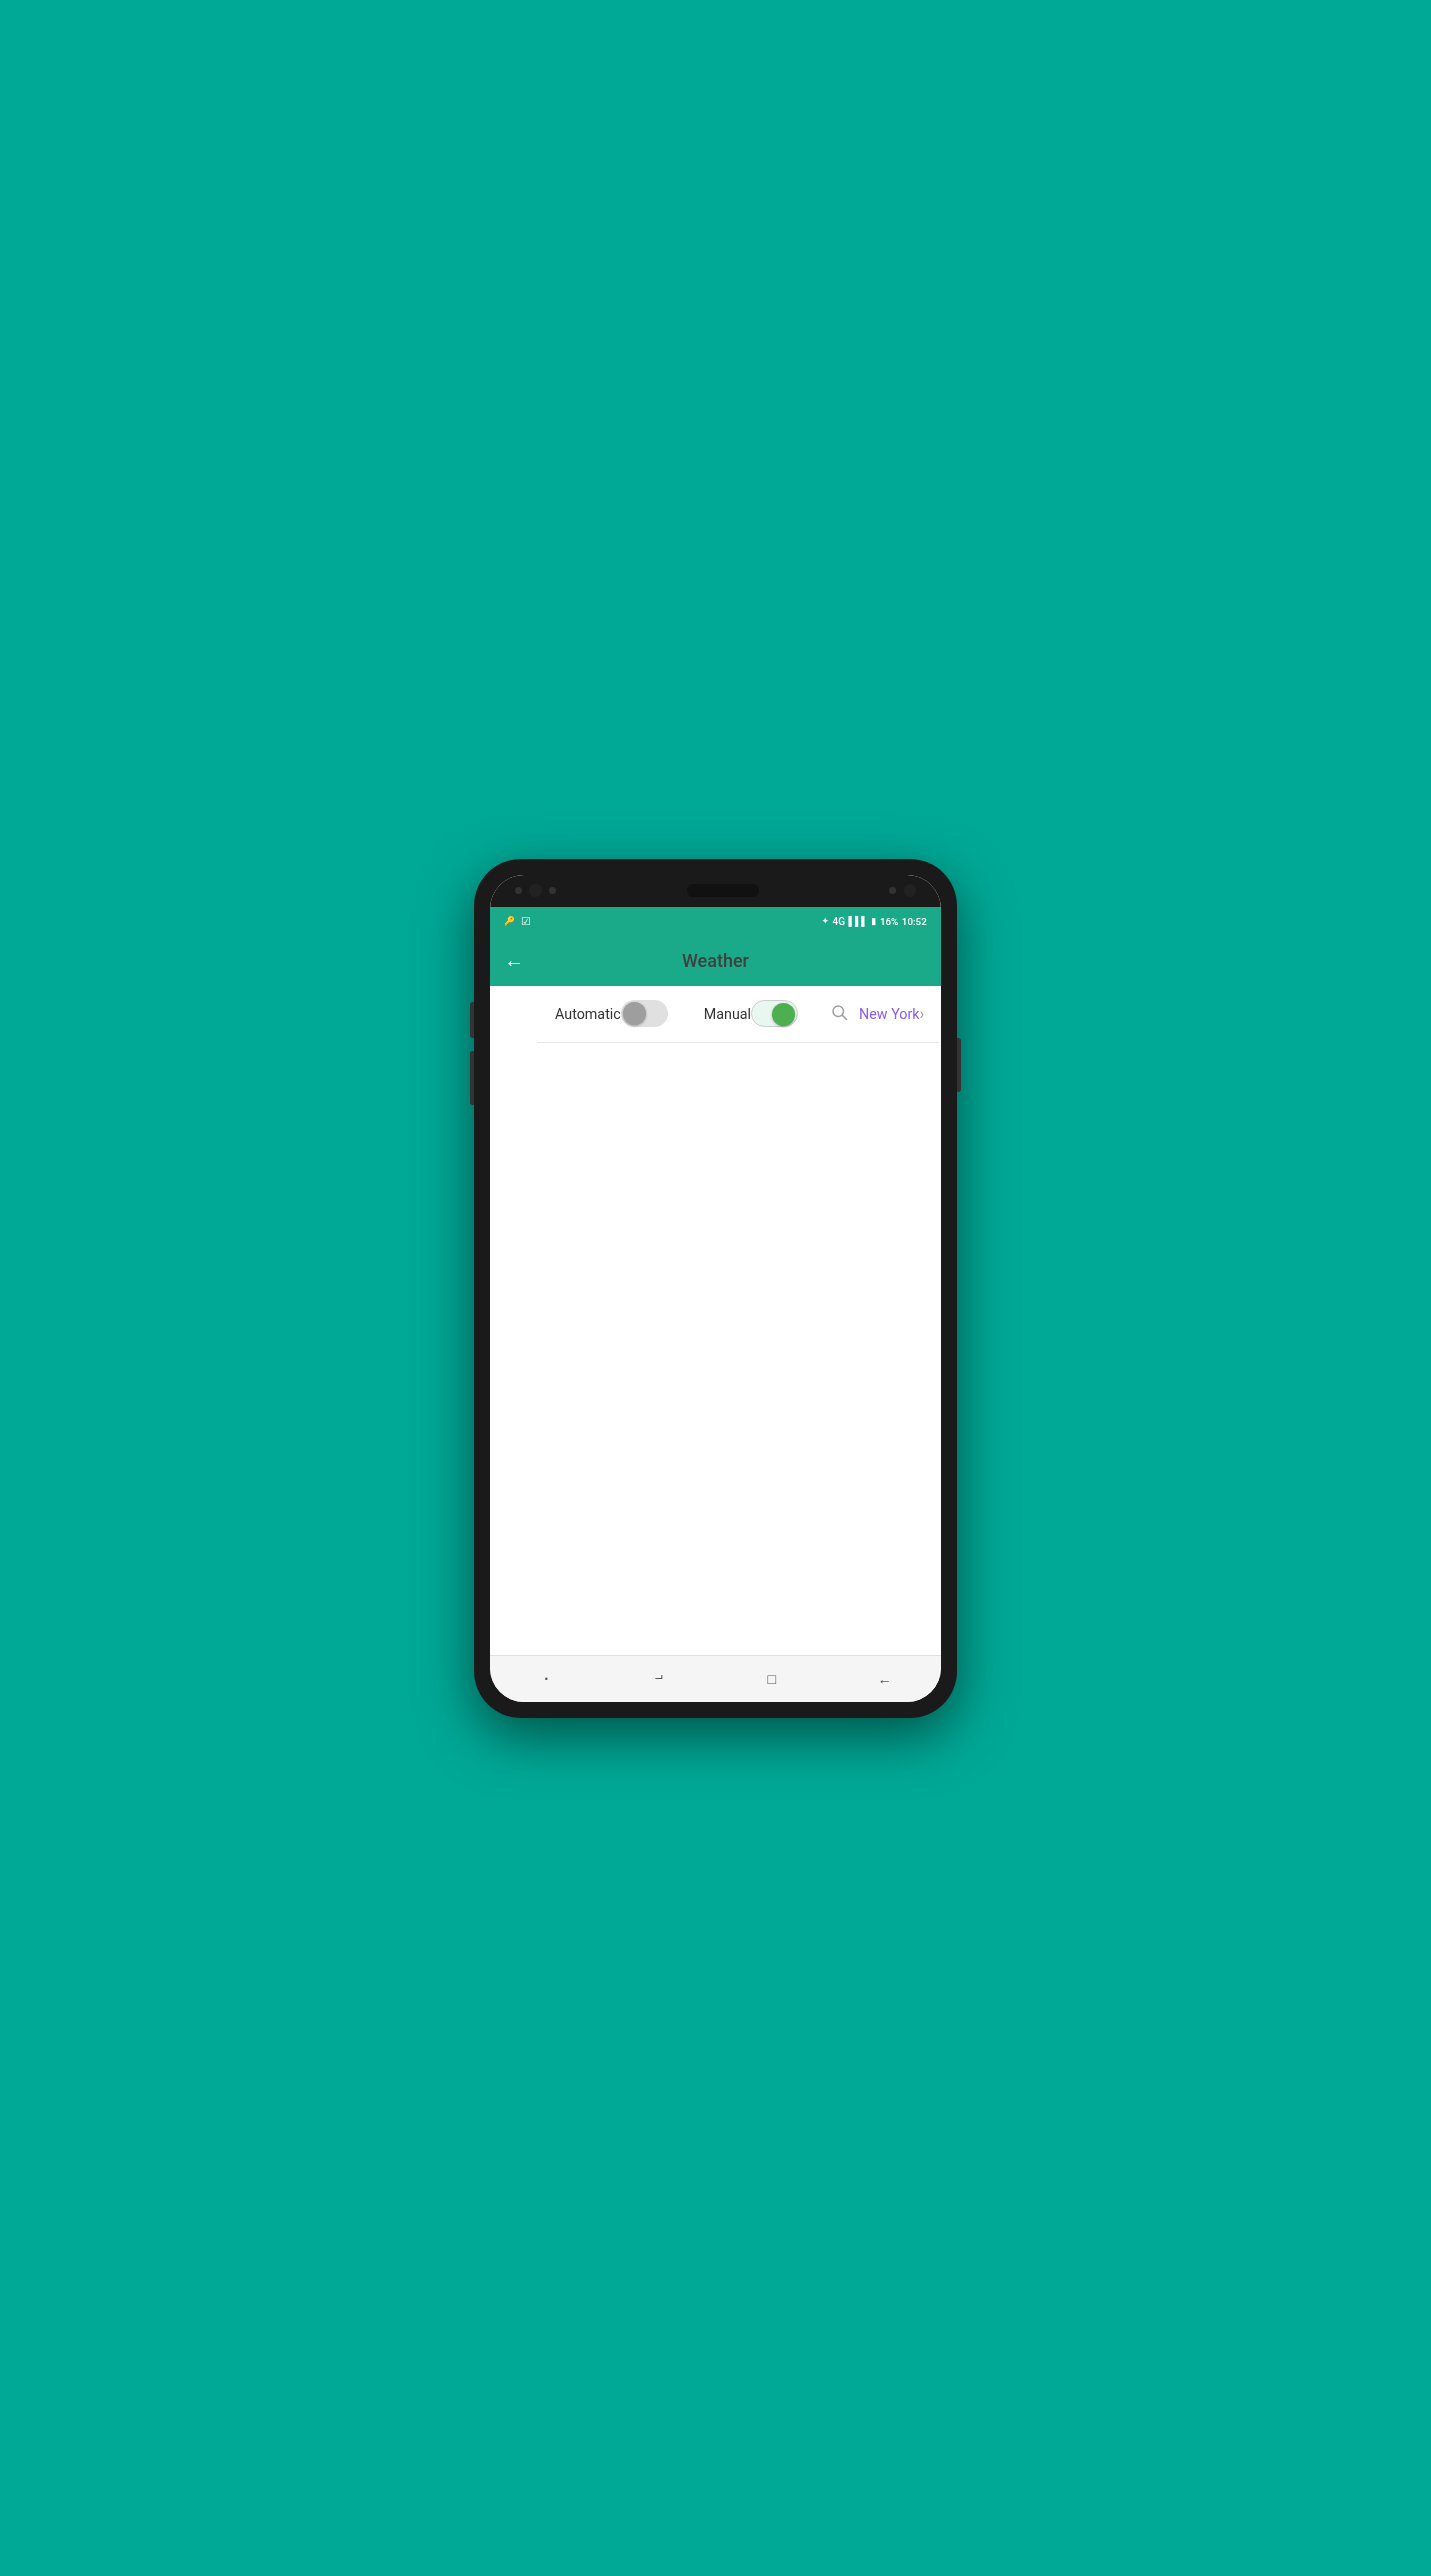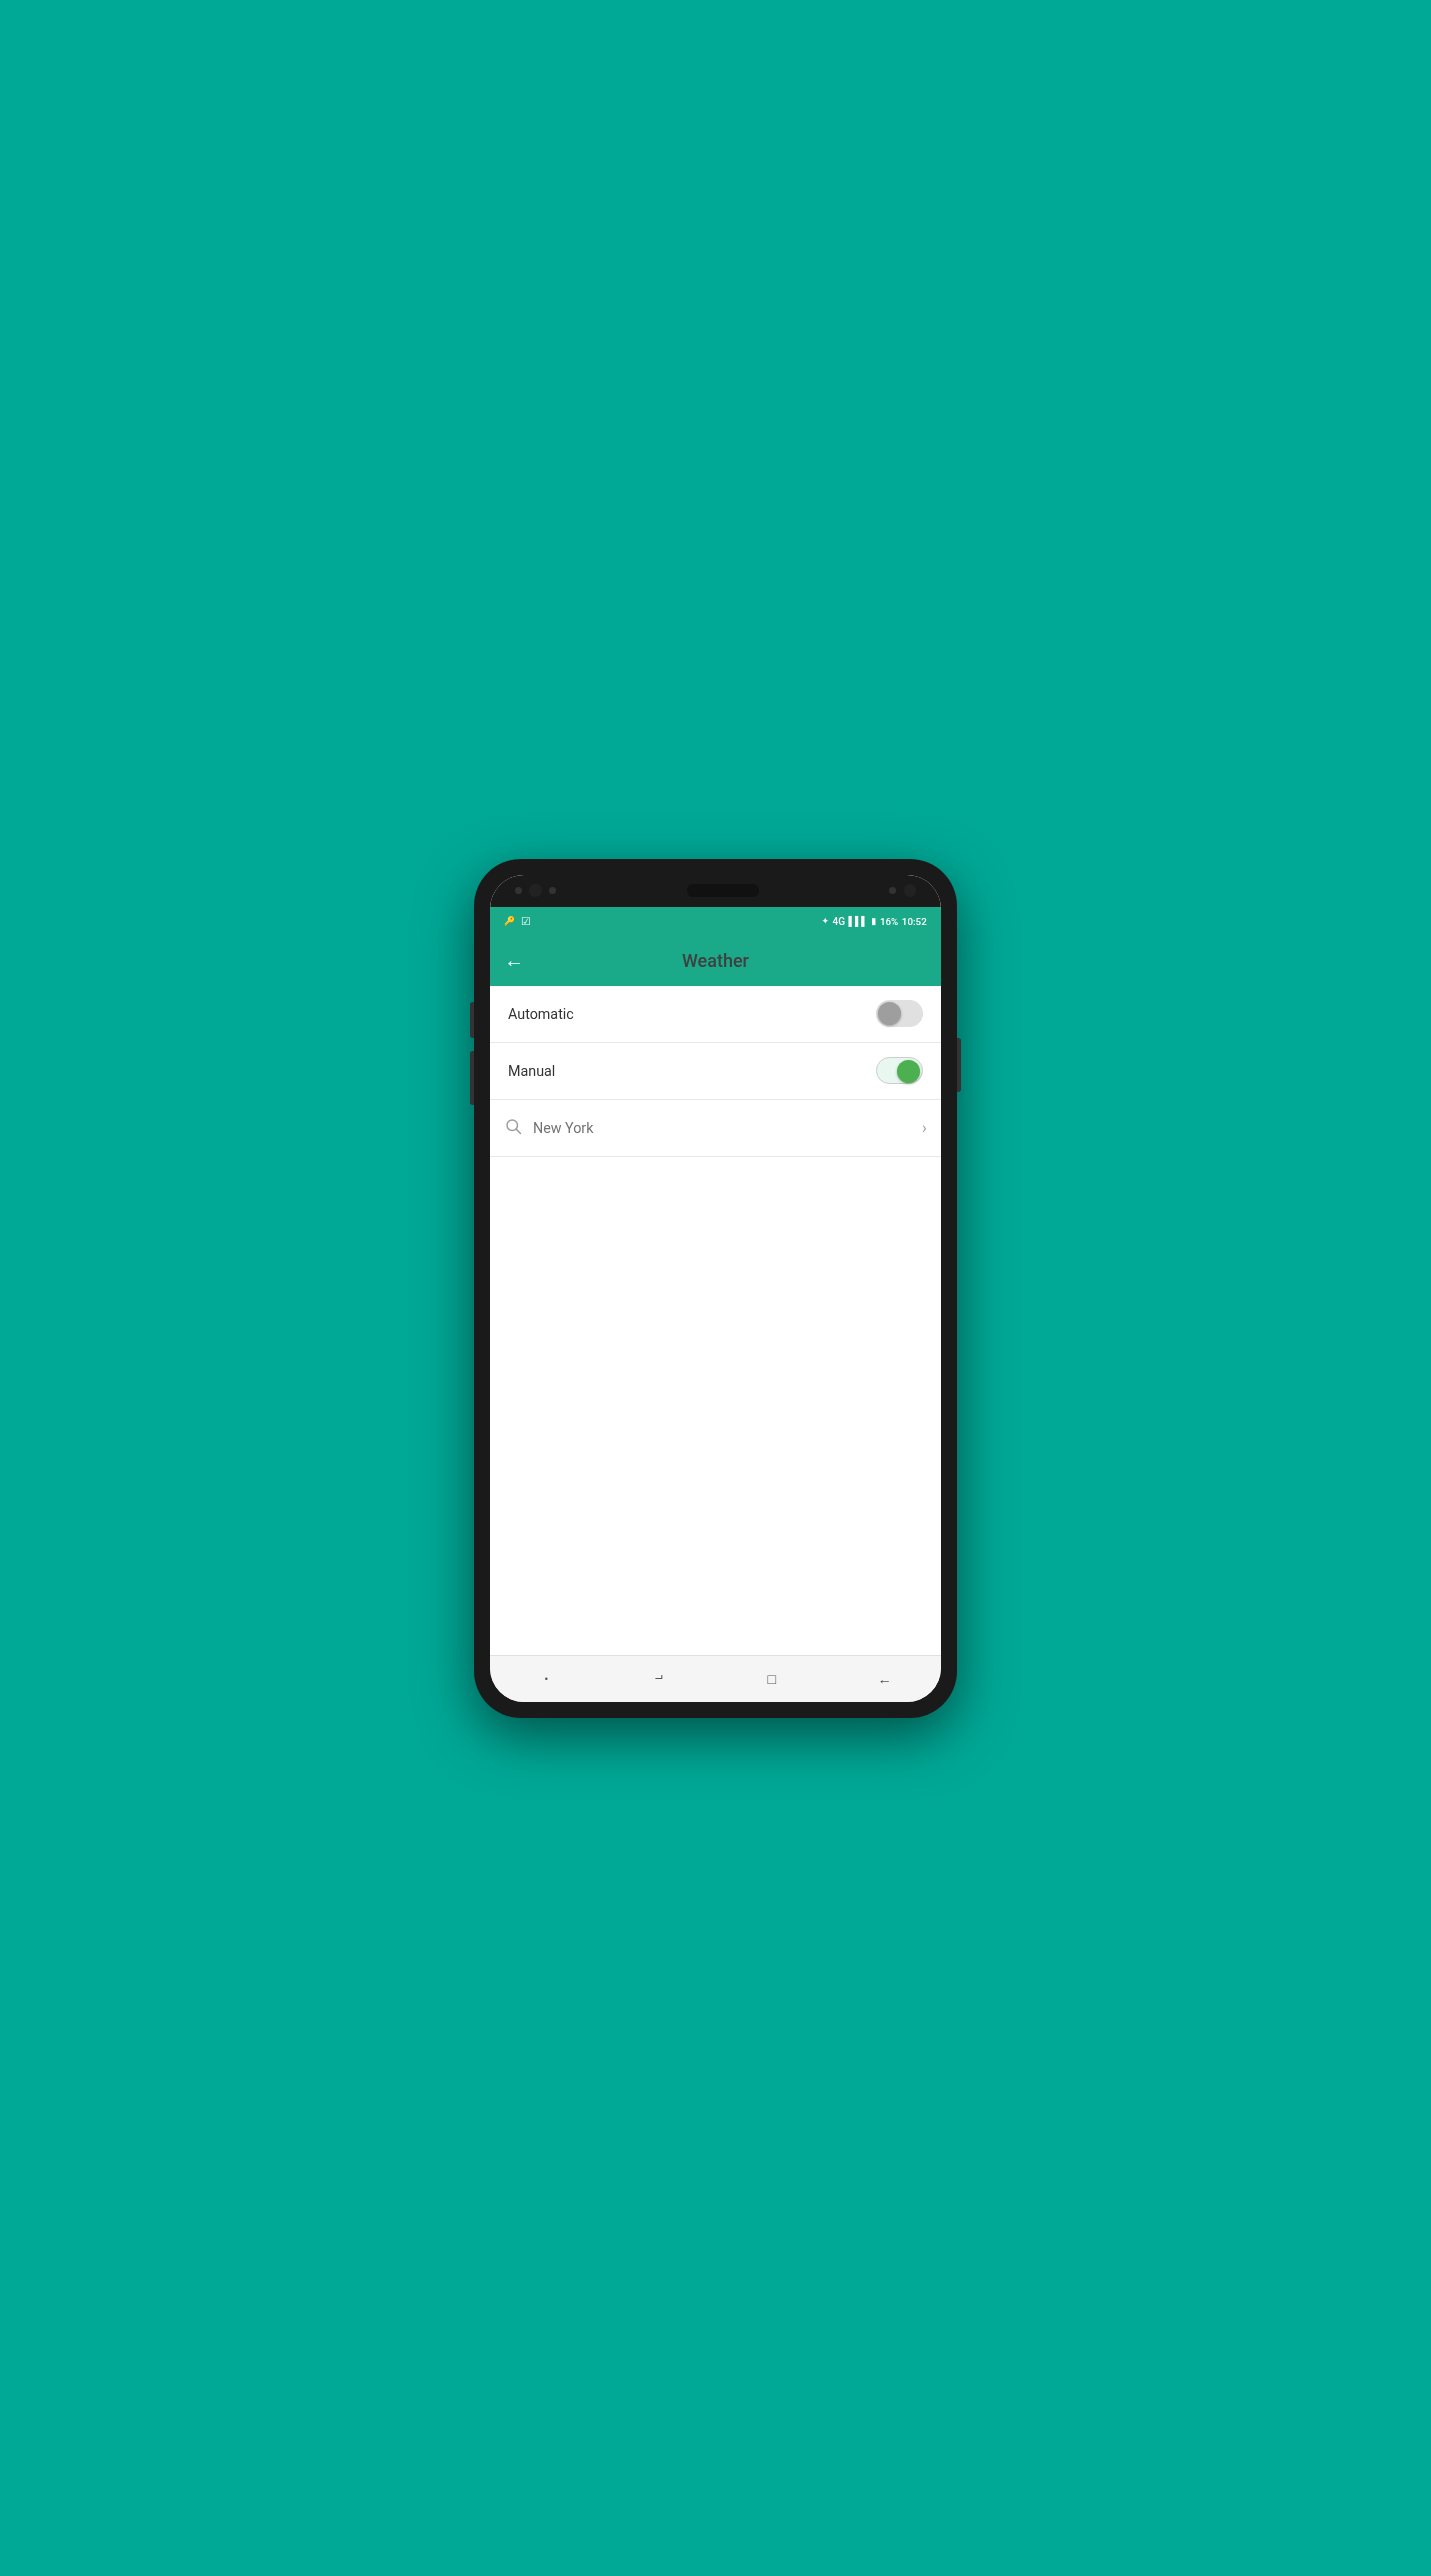--- a/index.html
+++ b/index.html
@@ -139,22 +139,23 @@
       flex: 1;
       text-align: center;
       margin-right: 34px;
     }
 
     
     .content {
       flex: 1;
       background: #fff;
       display: flex;
-      flex-direction: column;
+      flex-direction: row;
       overflow: hidden;
+      padding-left: 47px;
     }
 
     .list-item {
       display: flex;
       align-items: center;
       justify-content: space-between;
       padding: 0 18px;
       height: 57px;
       border-bottom: 0.9px solid #e8e8e8;
       flex-shrink: 0;
@@ -215,21 +216,21 @@
 
     .search-icon-wrap {
       margin-right: 10.7px;
       color: #9e9e9e;
       font-size: 18px;
     }
 
     .location-text {
       flex: 1;
       font-size: 14.3px;
-      color: #737373;
+      color: #8b5cf6;
     }
 
     .chevron-right {
       color: #9e9e9e;
       font-size: 16px;
     }
 
     
     .nav-bar {
       background: #f5f5f5;

